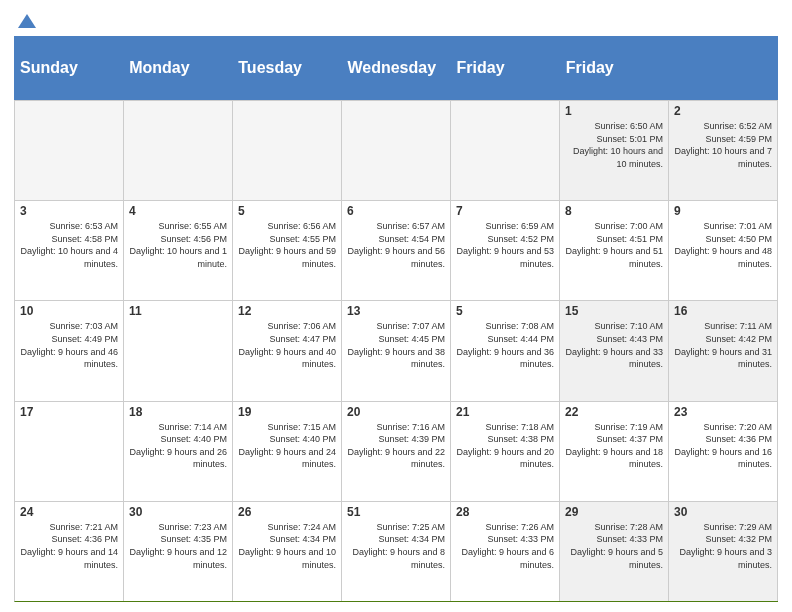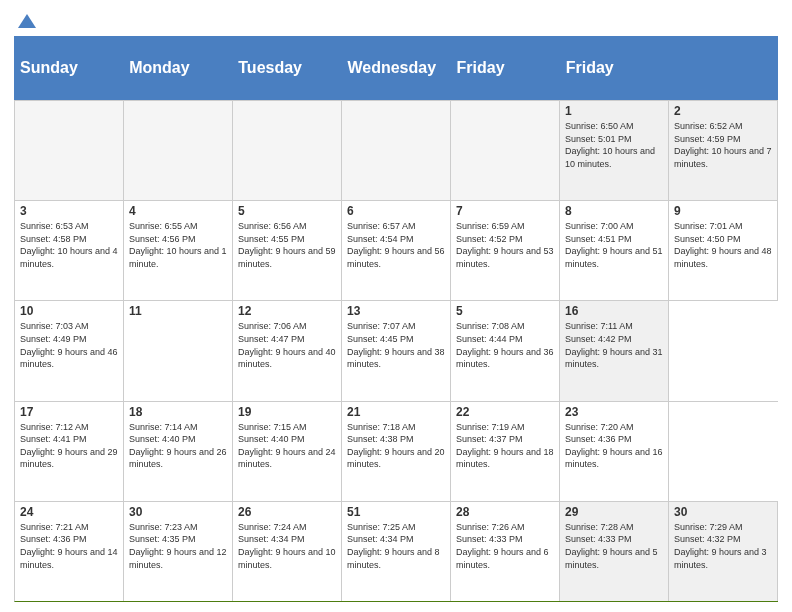--- a/index.html
+++ b/index.html
@@ -102,20 +102,21 @@
     .day-num {
       font-size: 12px;
       font-weight: bold;
       display: block;
       margin-bottom: 2px;
     }
     .day-info {
       font-size: 9px;
       line-height: 1.4;
       color: #333;
+      text-align: right;
     }
   </style>
 </head>
 <body>
 
 <div class="page">
   <div class="header">
     <div class="logo">
       <div>
         <div style="display:flex;align-items:center;">
@@ -203,36 +204,43 @@
           </div>
           <div class="cal-cell">
             <span class="day-num">13</span>
             <div class="day-info">Sunrise: 7:07 AM<br>Sunset: 4:45 PM<br>Daylight: 9 hours and 38 minutes.</div>
           </div>
           <div class="cal-cell">
             <span class="day-num">5</span>
             <div class="day-info">Sunrise: 7:08 AM<br>Sunset: 4:44 PM<br>Daylight: 9 hours and 36 minutes.</div>
           </div>
           <div class="cal-cell shaded">
+            <span class="day-num">15</span>
+            <div class="day-info">Sunrise: 7:10 AM<br>Sunset: 4:43 PM<br>Daylight: 9 hours and 33 minutes.</div>
+          </div>
+          <div class="cal-cell shaded">
             <span class="day-num">16</span>
             <div class="day-info">Sunrise: 7:11 AM<br>Sunset: 4:42 PM<br>Daylight: 9 hours and 31 minutes.</div>
           </div>
         </div>
         <div class="cal-row">
           <div class="cal-cell">
             <span class="day-num">17</span>
-            <div class="day-info">Sunrise: 7:12 AM<br>Sunset: 4:41 PM<br>Daylight: 9 hours and 29 minutes.</div>
           </div>
           <div class="cal-cell">
             <span class="day-num">18</span>
             <div class="day-info">Sunrise: 7:14 AM<br>Sunset: 4:40 PM<br>Daylight: 9 hours and 26 minutes.</div>
           </div>
           <div class="cal-cell">
             <span class="day-num">19</span>
             <div class="day-info">Sunrise: 7:15 AM<br>Sunset: 4:40 PM<br>Daylight: 9 hours and 24 minutes.</div>
+          </div>
+          <div class="cal-cell">
+            <span class="day-num">20</span>
+            <div class="day-info">Sunrise: 7:16 AM<br>Sunset: 4:39 PM<br>Daylight: 9 hours and 22 minutes.</div>
           </div>
           <div class="cal-cell">
             <span class="day-num">21</span>
             <div class="day-info">Sunrise: 7:18 AM<br>Sunset: 4:38 PM<br>Daylight: 9 hours and 20 minutes.</div>
           </div>
           <div class="cal-cell">
             <span class="day-num">22</span>
             <div class="day-info">Sunrise: 7:19 AM<br>Sunset: 4:37 PM<br>Daylight: 9 hours and 18 minutes.</div>
           </div>
           <div class="cal-cell">

